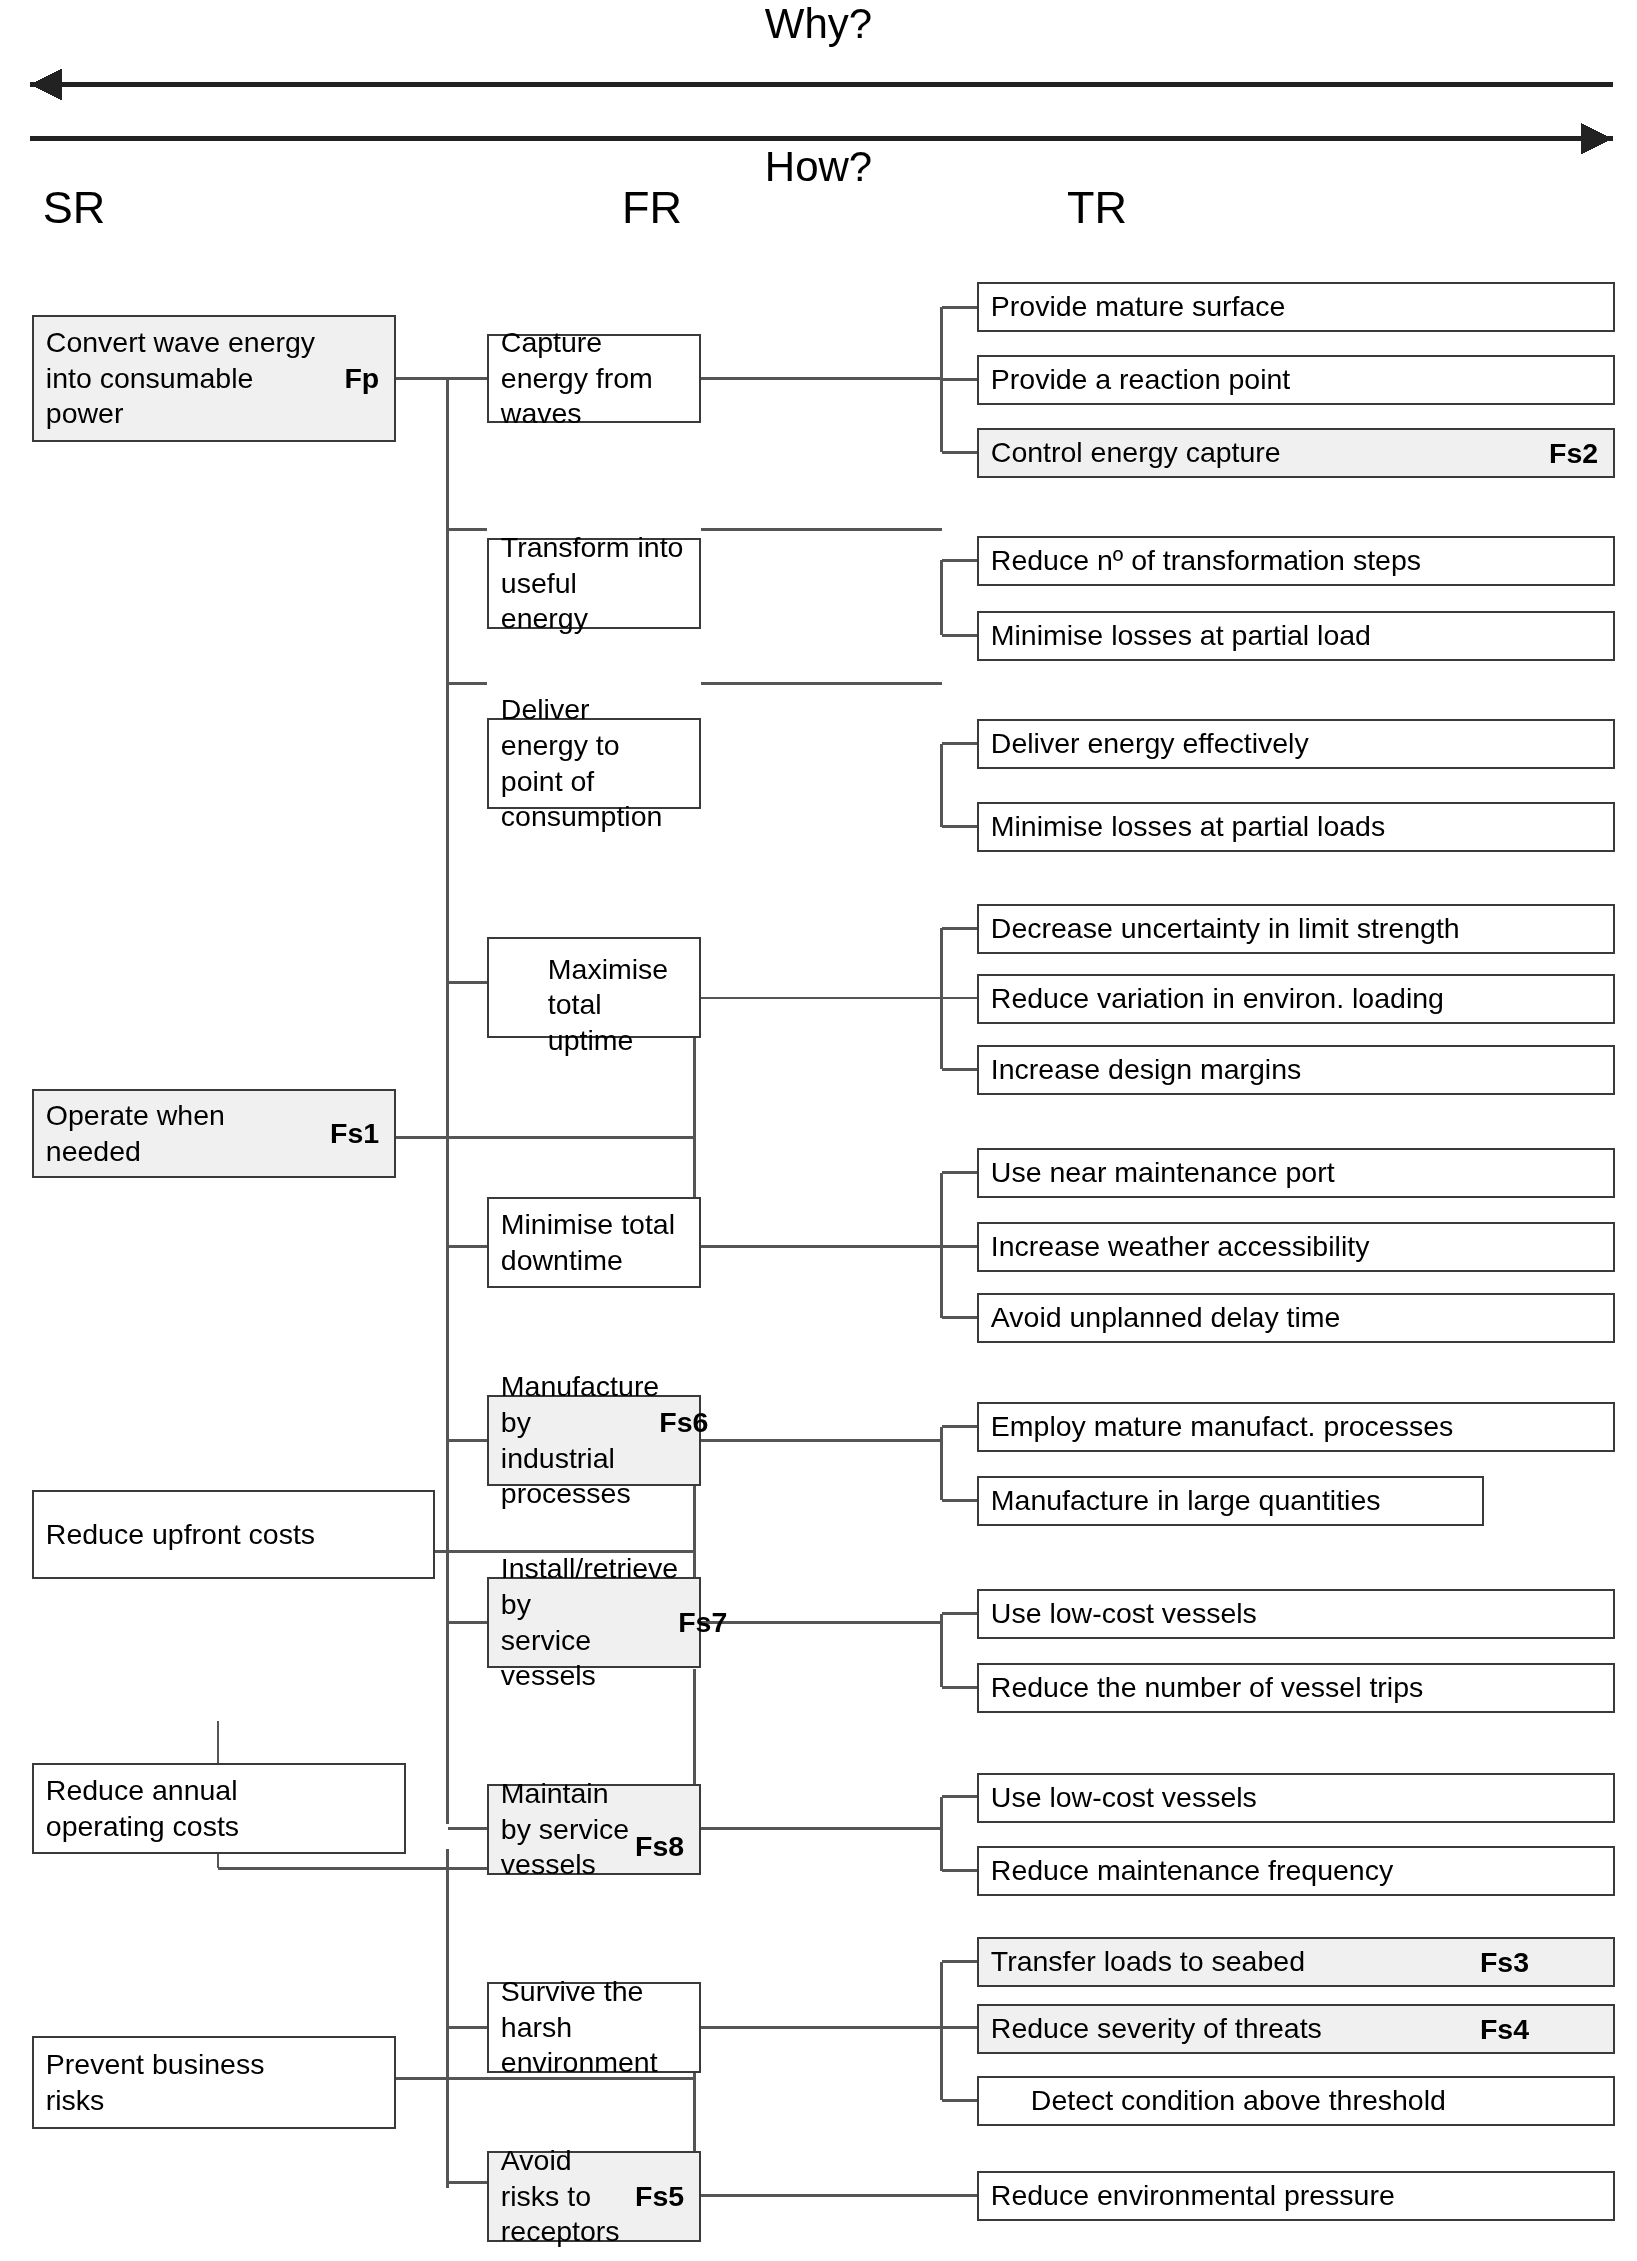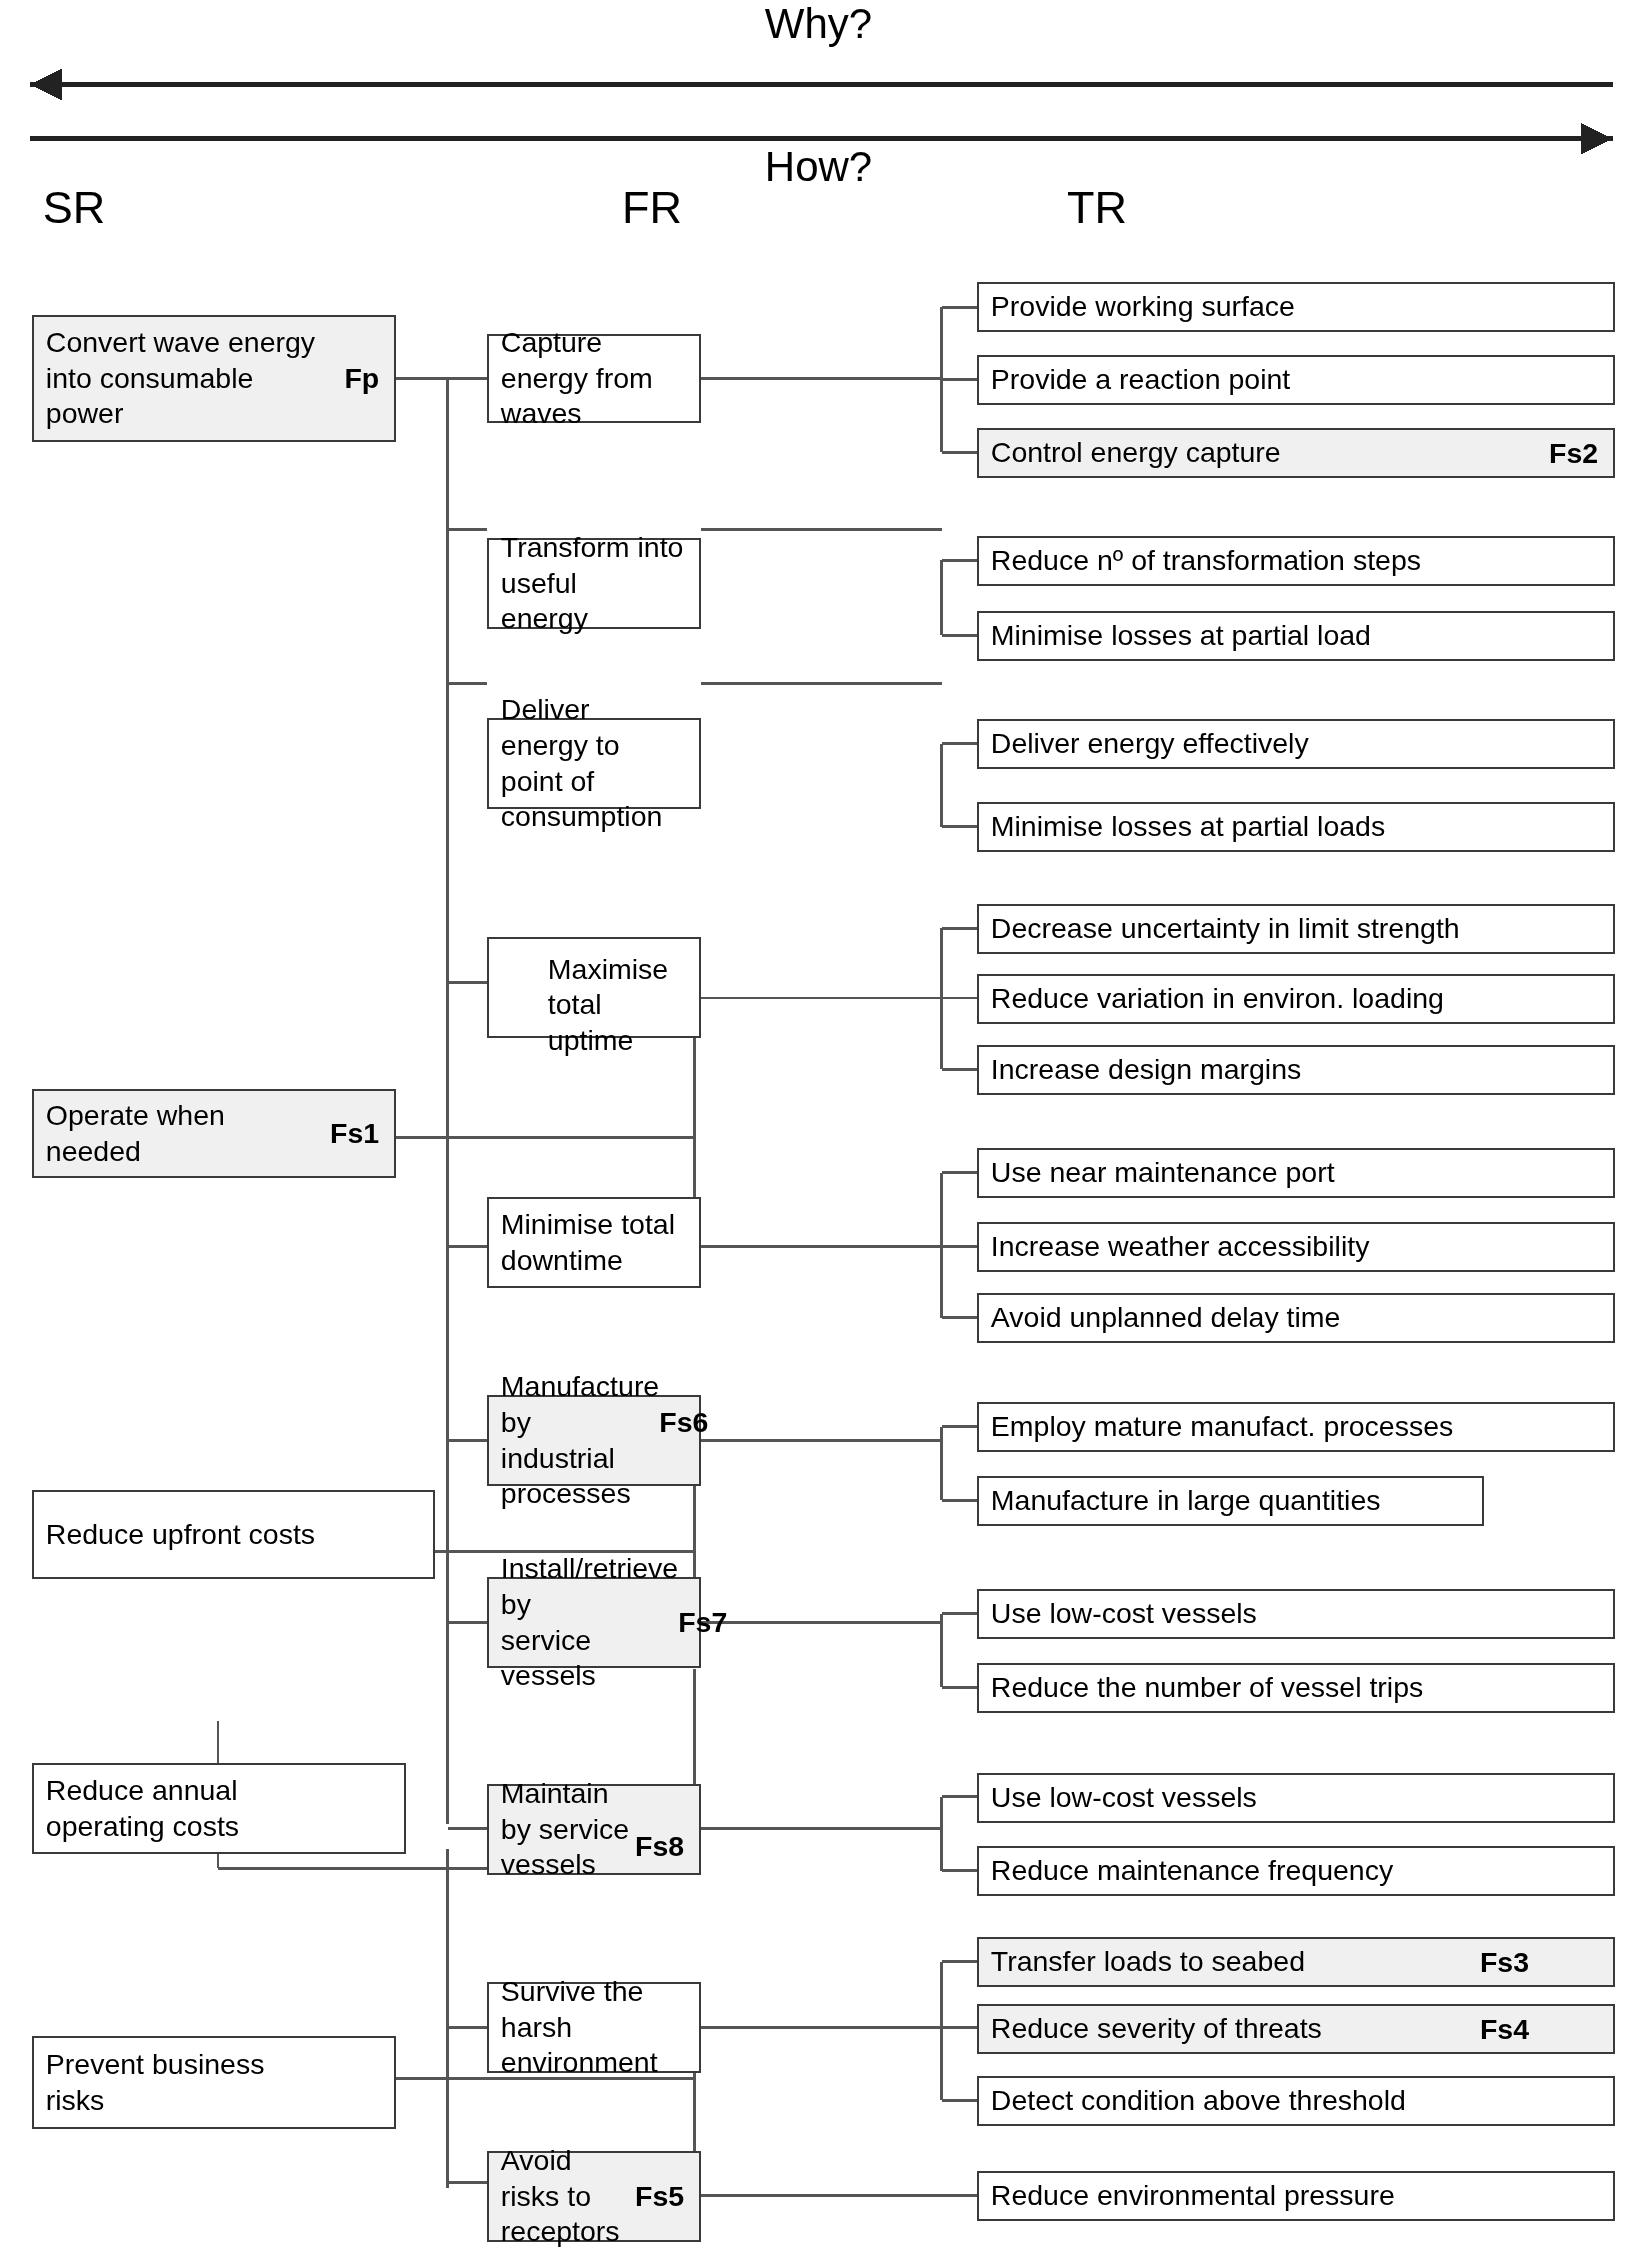--- a/index.html
+++ b/index.html
@@ -207,21 +207,21 @@
     <span class="code"></span>
   </div>
 
   <div class="box shaded" style="left:487px;top:2151px;width:214px;height:91px;">
     <span class="txt">Avoid risks to
 receptors</span>
     <span class="code">Fs5</span>
   </div>
 
   <div class="box" style="left:977px;top:282px;width:638px;height:50px;">
-    <span class="txt">Provide working surface</span>
+    <span class="txt">Provide mature surface</span>
     <span class="code"></span>
   </div>
   <div class="box" style="left:977px;top:355px;width:638px;height:50px;">
     <span class="txt">Provide a reaction point</span>
     <span class="code"></span>
   </div>
   <div class="box shaded" style="left:977px;top:428px;width:638px;height:50px;">
     <span class="txt">Control energy capture</span>
     <span class="code">Fs2</span>
   </div>
@@ -298,21 +298,21 @@
   </div>
 
   <div class="box shaded" style="left:977px;top:1937px;width:638px;height:50px;">
     <span class="txt">Transfer loads to seabed</span>
     <span class="code" style="padding-right:84px;">Fs3</span>
   </div>
   <div class="box shaded" style="left:977px;top:2004px;width:638px;height:50px;">
     <span class="txt">Reduce severity of threats</span>
     <span class="code" style="padding-right:84px;">Fs4</span>
   </div>
-  <div class="box" style="left:977px;top:2076px;width:638px;height:50px;">
+  <div class="box" style="left:977px;top:2076px;width:638px;height:50px;padding-left:40px;">
     <span class="txt">Detect condition above threshold</span>
     <span class="code"></span>
   </div>
 
   <div class="box" style="left:977px;top:2171px;width:638px;height:50px;">
     <span class="txt">Reduce environmental pressure</span>
     <span class="code"></span>
   </div>
 
 </div>

